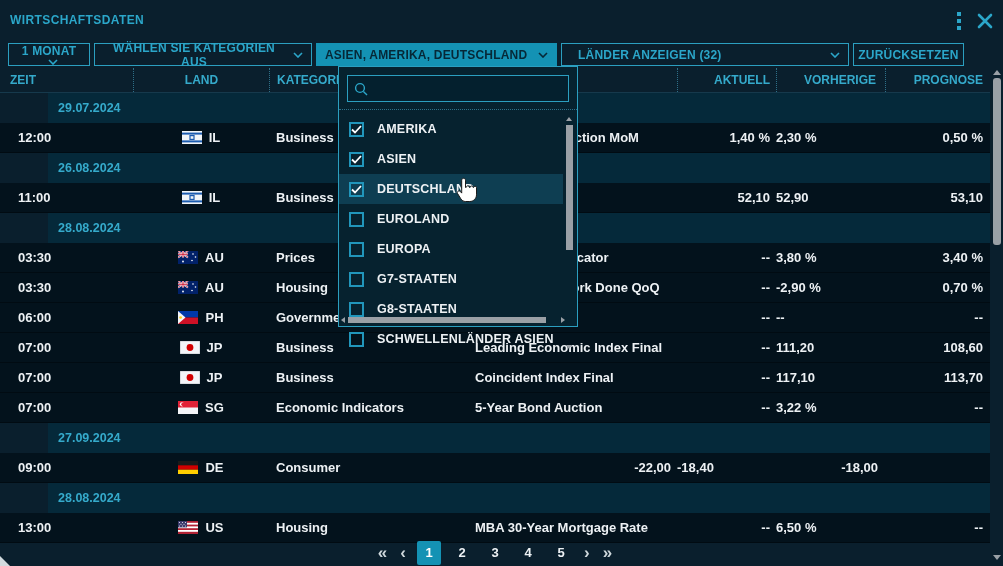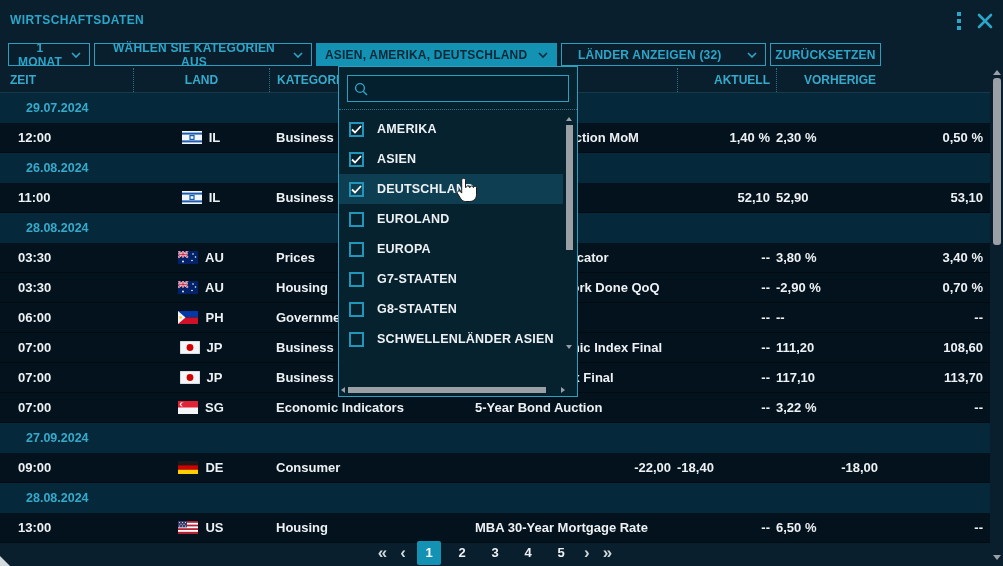--- a/index.html
+++ b/index.html
@@ -22,45 +22,45 @@
   .kebab i{width:4px;height:4px;background:var(--cyan);display:block;}
   .close-x{cursor:pointer;color:var(--cyan);}
 
   
   .filters{position:absolute;left:8px;top:43px;display:flex;gap:4px;}
   .fbtn{height:23px;background:transparent;border:1px solid var(--border);
         color:var(--cyan);font-family:inherit;font-size:12px;font-weight:bold;
         display:flex;align-items:center;justify-content:space-between;
         padding:0 8px;cursor:pointer;letter-spacing:.2px;}
   .fbtn .chev{flex:none;margin-left:8px;color:var(--cyan);}
-  .fbtn.w1{width:82px;}
+  .fbtn.w1{width:82px;flex-direction:column;}
   .fbtn.w2{width:218px;}
   .fbtn.w3{width:241px;background:var(--active);border-color:var(--active);color:var(--active-text);justify-content:space-between;}
   .fbtn.w3 .chev{color:var(--active-text);}
-  .fbtn.w4{width:205px;padding-left:16px;}
+  .fbtn.w4{width:288px;padding-left:16px;}
   .fbtn.w5{width:111px;justify-content:center;}
 
   
   .thead{position:absolute;top:68px;left:0;width:990px;height:25px;display:grid;
          grid-template-columns:133px 136px 198px 210px 99px 109px 105px;
          border-bottom:1px solid #16394c;}
   .thead .hc{font-size:12px;font-weight:bold;color:var(--cyan-brt);line-height:24px;
              border-left:1px dotted var(--dot);overflow:hidden;white-space:nowrap;}
   .thead .hc:first-child{border-left:none;padding-left:10px;}
   .hc.center{text-align:center;}
   .hc.left7{padding-left:7px;}
   .hc.left8{padding-left:8px;}
   .hc.right6{text-align:right;padding-right:6px;}
   .hc.right9{text-align:right;padding-right:9px;}
   .hc.right7{text-align:right;padding-right:7px;}
 
   .tbody{position:absolute;top:93px;left:0;width:990px;}
   .trow{height:30px;}
-  .trow.date{background:var(--row-date);display:flex;align-items:center;padding-left:26px;
-             font-size:12.5px;font-weight:bold;color:var(--cyan-brt);}
+  .trow.date{background:var(--row-date);display:flex;align-items:center;padding-left:10px;
+             font-size:12.5px;font-weight:bold;color:var(--cyan-brt);margin-left:48px;}
   .trow.data{background:var(--row-data);display:grid;
              grid-template-columns:133px 136px 198px 210px 99px 109px 105px;
              align-items:center;border-bottom:1px solid rgba(0,0,0,.35);}
   .trow.data .c{font-size:13px;color:var(--white);font-weight:600;white-space:nowrap;overflow:hidden;}
   .c-time{padding-left:18px;}
   .c-land{display:flex;align-items:center;justify-content:center;gap:7px;}
   .c-land .flag{display:flex;line-height:0;}
   .c-cat{padding-left:7px;}
   .c-event{padding-left:8px;}
   .c-num1{text-align:right;padding-right:6px;}
@@ -79,21 +79,21 @@
   
   .pagination{position:absolute;left:0;top:539px;width:990px;height:27px;
       display:flex;align-items:center;justify-content:center;gap:9px;}
   .pg-arrow{color:#cfd8dc;font-size:17px;font-weight:bold;cursor:pointer;line-height:24px;
       padding:0 2px;user-select:none;}
   .pg-num{min-width:24px;height:24px;line-height:24px;text-align:center;color:var(--white);
       font-size:13px;font-weight:bold;cursor:pointer;border-radius:2px;user-select:none;}
   .pg-num.active{background:var(--active);color:#fff;}
 
   
-  .panel{position:absolute;left:338px;top:66px;width:240px;height:331px;
+  .panel{position:absolute;left:338px;top:66px;width:240px;height:261px;
       background:var(--panel);border:1px solid var(--border);z-index:10;}
   .searchbox{margin:8px 8px 7px 8px;height:27px;border:1px solid var(--border);
       background:#04202e;display:flex;align-items:center;padding:0 6px;gap:5px;}
   .searchbox input{flex:1;background:transparent;border:none;outline:none;
       color:var(--white);font-family:inherit;font-size:12.5px;min-width:0;}
   .search-ic{color:var(--cyan);flex:none;}
   .dotsep{border-bottom:1px dotted var(--dot);}
   .options{position:absolute;top:47px;left:0;right:14px;}
   .opt{height:30px;display:flex;align-items:center;gap:13px;padding-left:10px;cursor:pointer;}
   .opt.hl{background:var(--panel-hl);}
@@ -168,20 +168,21 @@
     </button>
   </div>
 
   <div class="thead">
     <div class="hc">ZEIT</div>
     <div class="hc center">LAND</div>
     <div class="hc left7">KATEGORIE</div>
     <div class="hc left8"></div>
     <div class="hc right6">AKTUELL</div>
     <div class="hc right9">VORHERIGE</div>
+    <div class="hc right7">PROGNOSE</div>
   </div>
 
   <div class="tbody">
       <div class="trow date">
         <span>29.07.2024</span>
       </div>
       <div class="trow data">
         <div class="c c-time">12:00</div>
         <div class="c c-land">
           <span class="flag">

